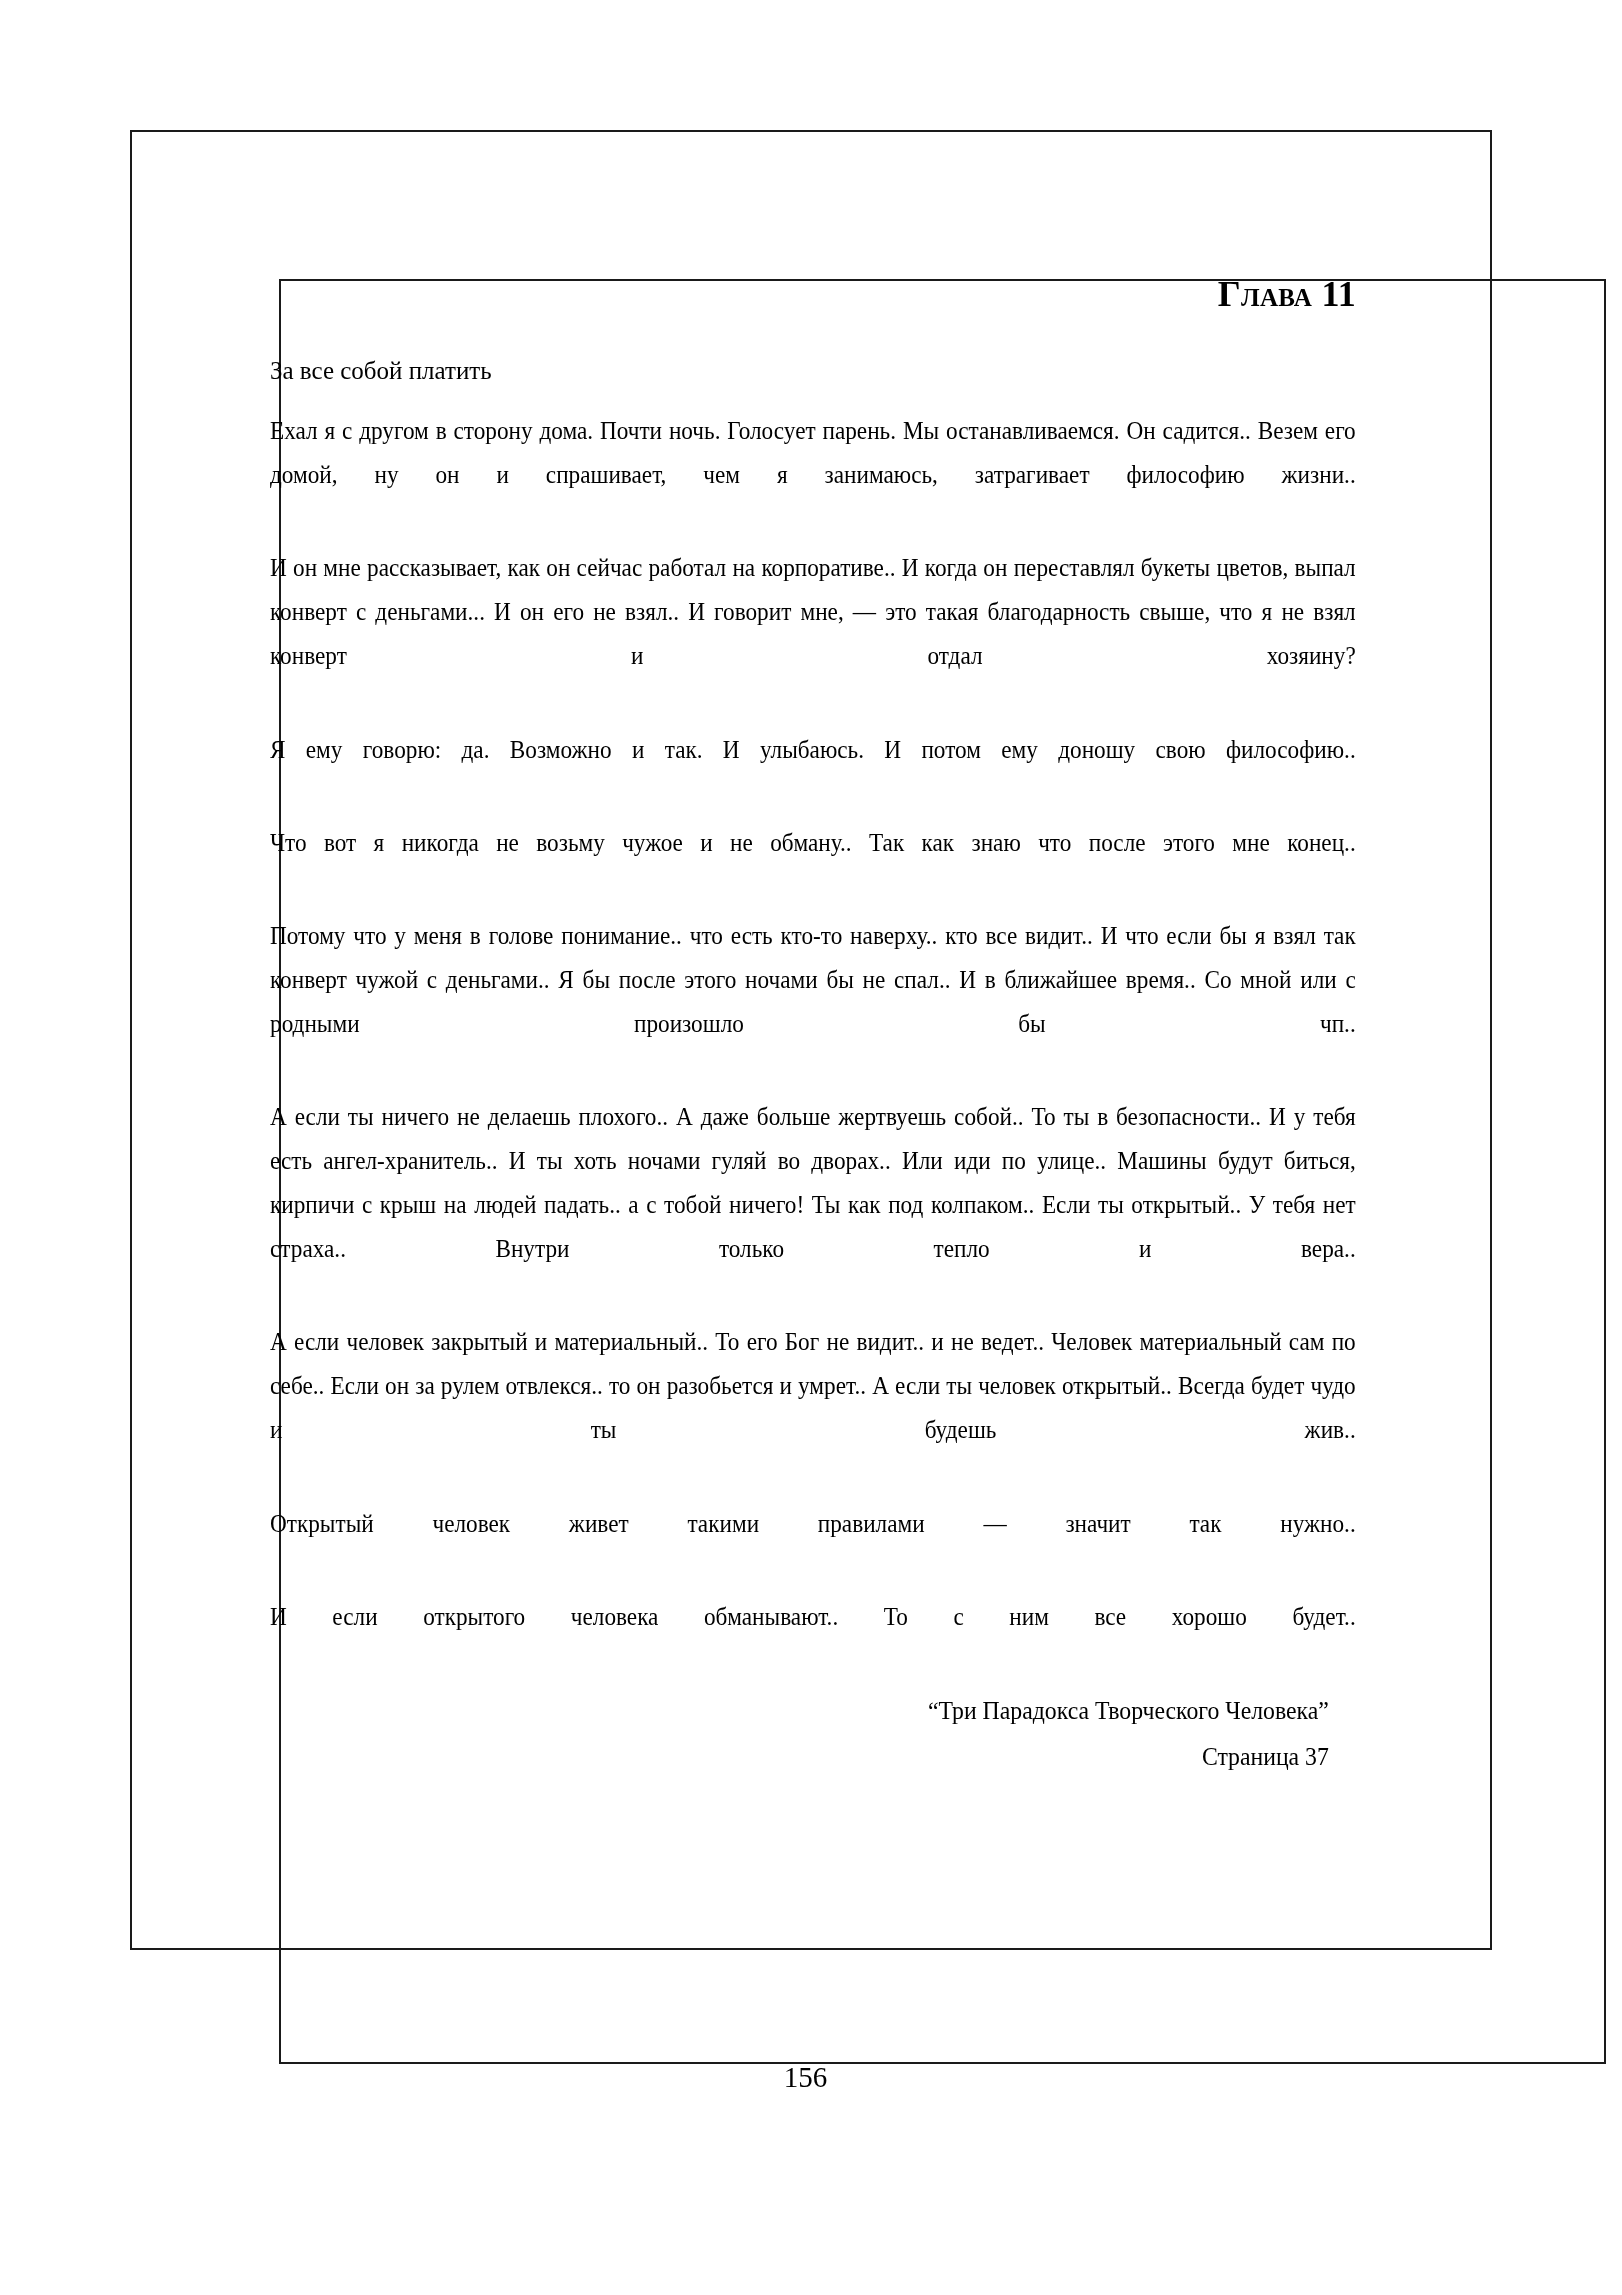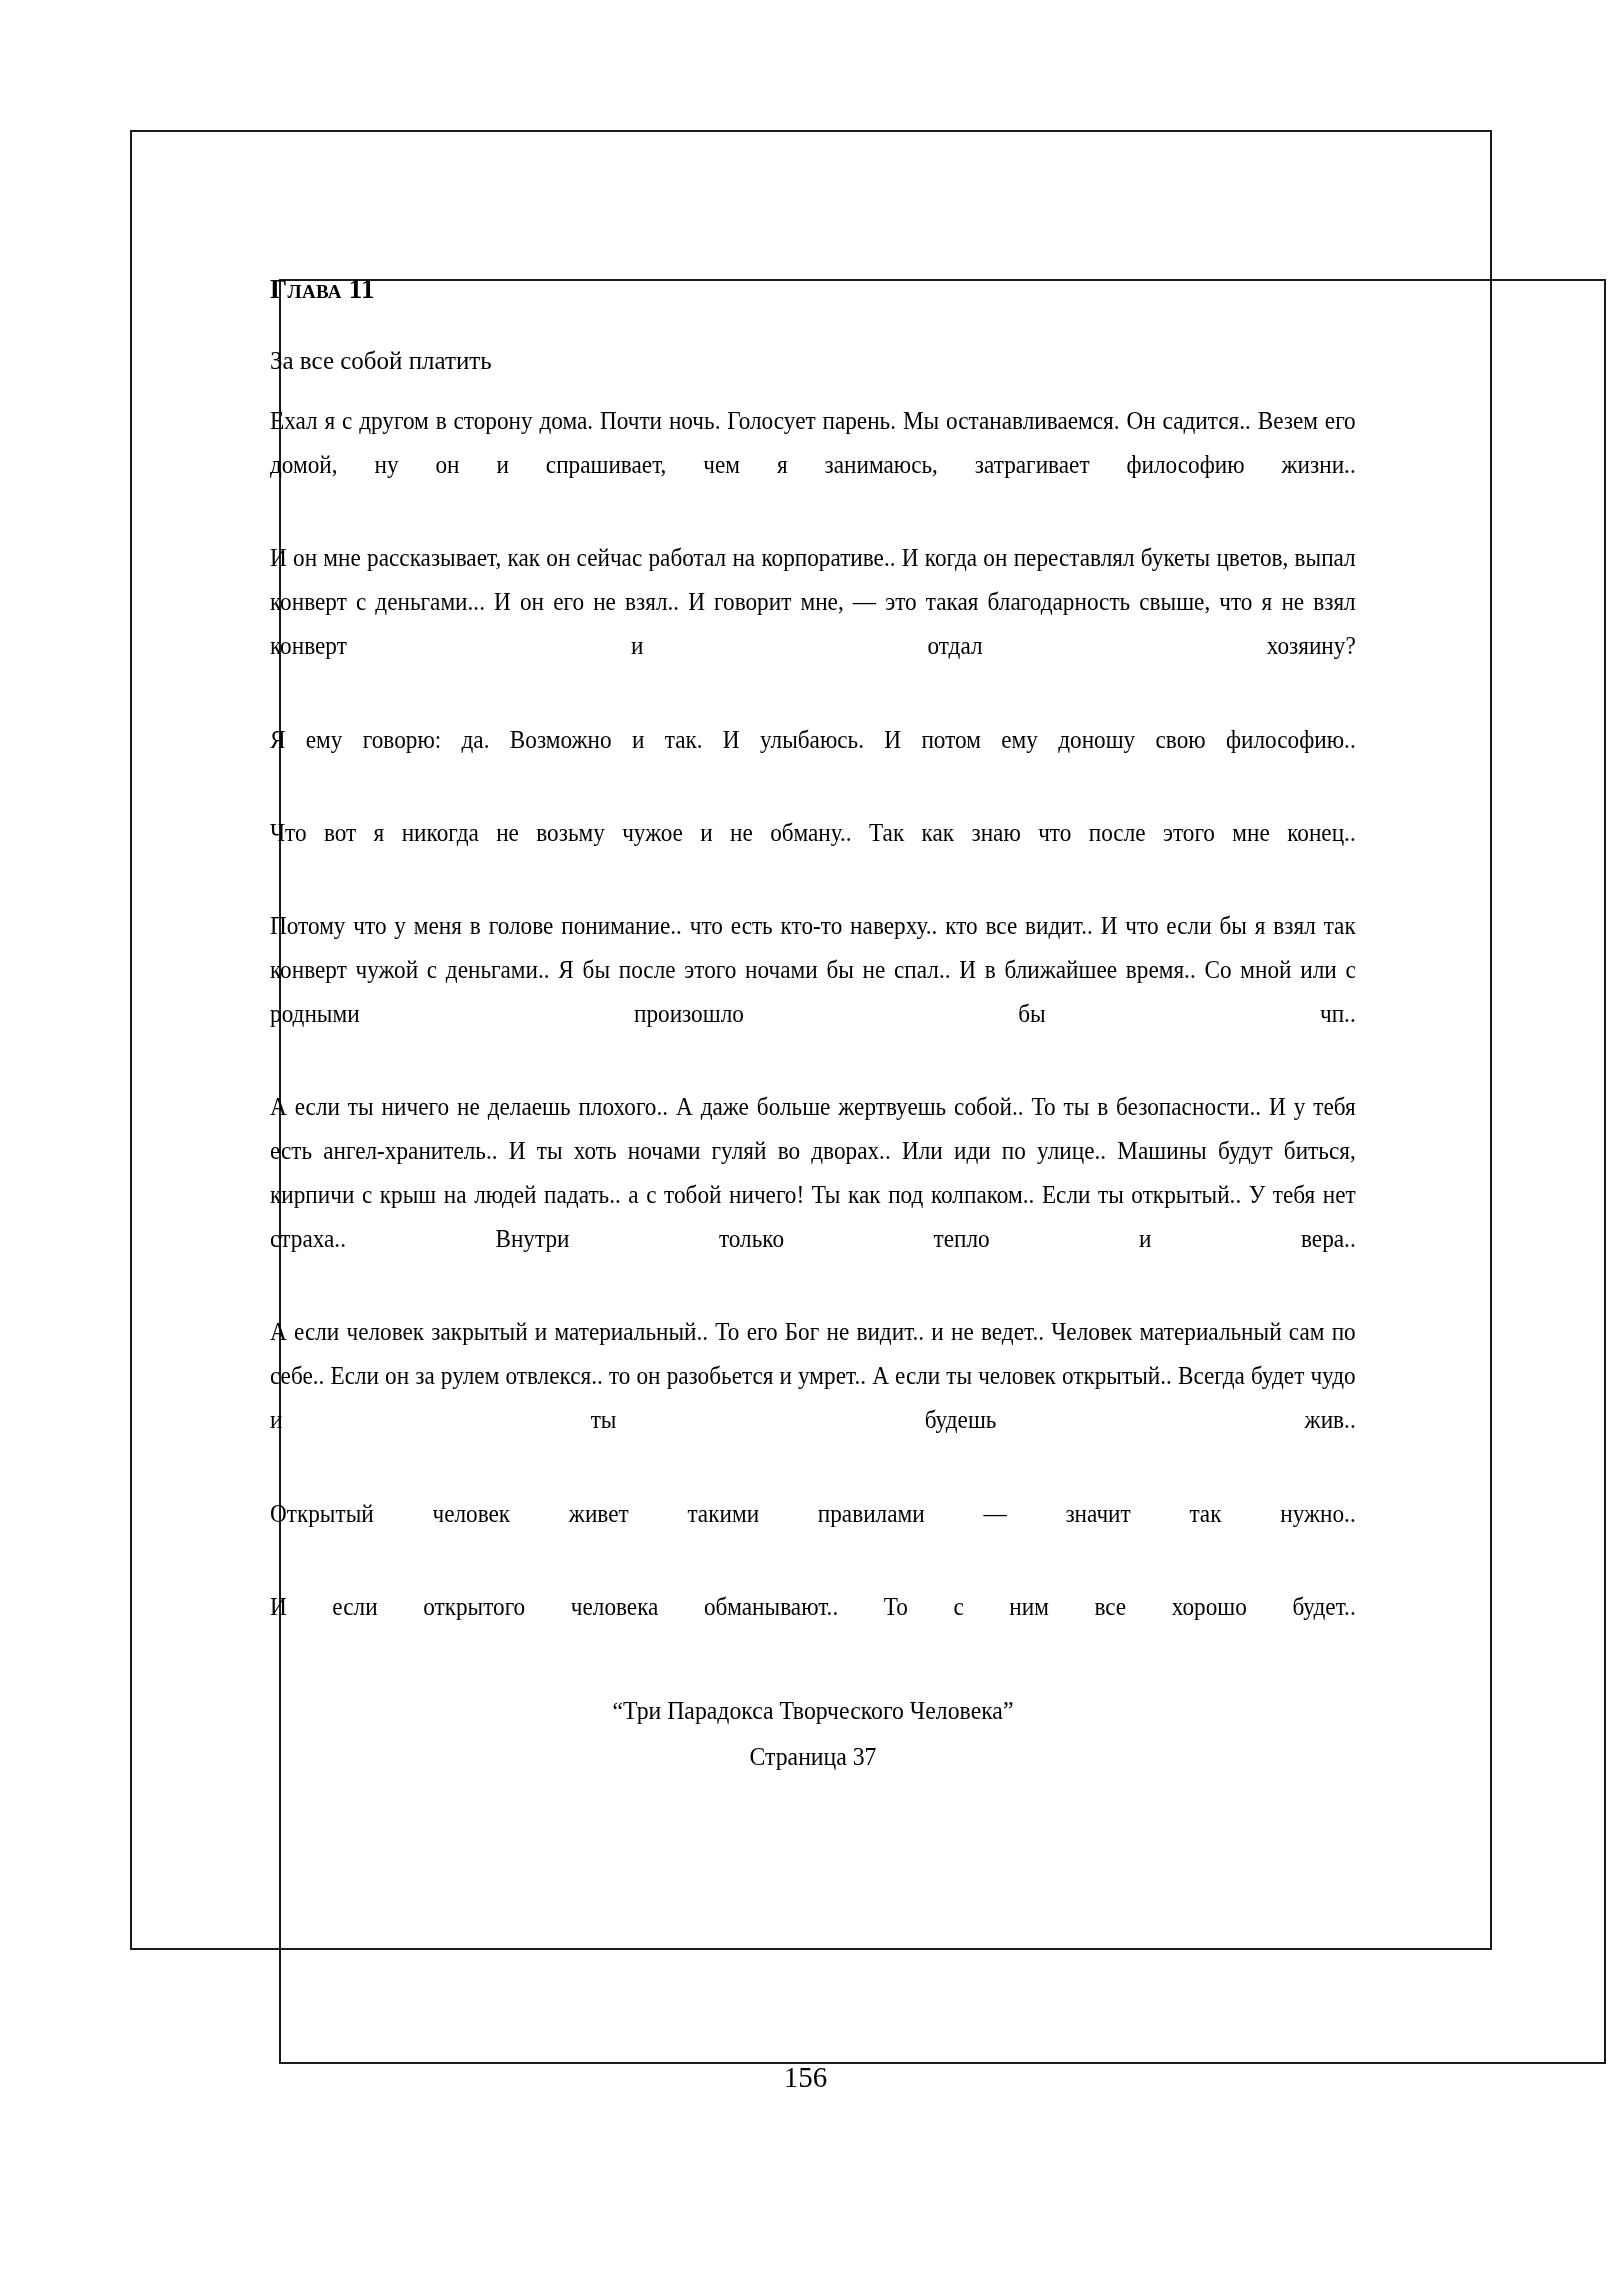--- a/index.html
+++ b/index.html
@@ -39,23 +39,23 @@
 
   
   #content {
     position: absolute;
     left: 270px;
     top: 275px;
     width: 1086px;
   }
 
   #chapter-heading {
-    text-align: left;
+    text-align: right;
     font-family: "Liberation Serif", "DejaVu Serif", serif;
-    font-size: 27px;
+    font-size: 36px;
     font-variant: small-caps;
     letter-spacing: 0.3px;
     margin: 0 0 41px 0;
     line-height: 1.1;
   }
 
   #section-subtitle {
     font-family: "Liberation Serif", "DejaVu Serif", serif;
     font-size: 25px;
     margin: 0 0 23.6px 0;
@@ -81,21 +81,21 @@
     content: "";
     display: inline-block;
     width: 100%;
   }
 
   #footer-block {
     position: absolute;
     left: 270px;
     top: 1695px;
     width: 1086px;
-    text-align: center;
+    text-align: right;
   }
   #book-title {
     font-family: "Liberation Serif", "DejaVu Serif", serif;
     font-size: 25px;
     margin: 0 0 14.4px 0;
     line-height: 1.25;
     transform: scaleX(0.95);
   }
   #page-label {
     font-family: "Liberation Serif", "DejaVu Serif", serif;

